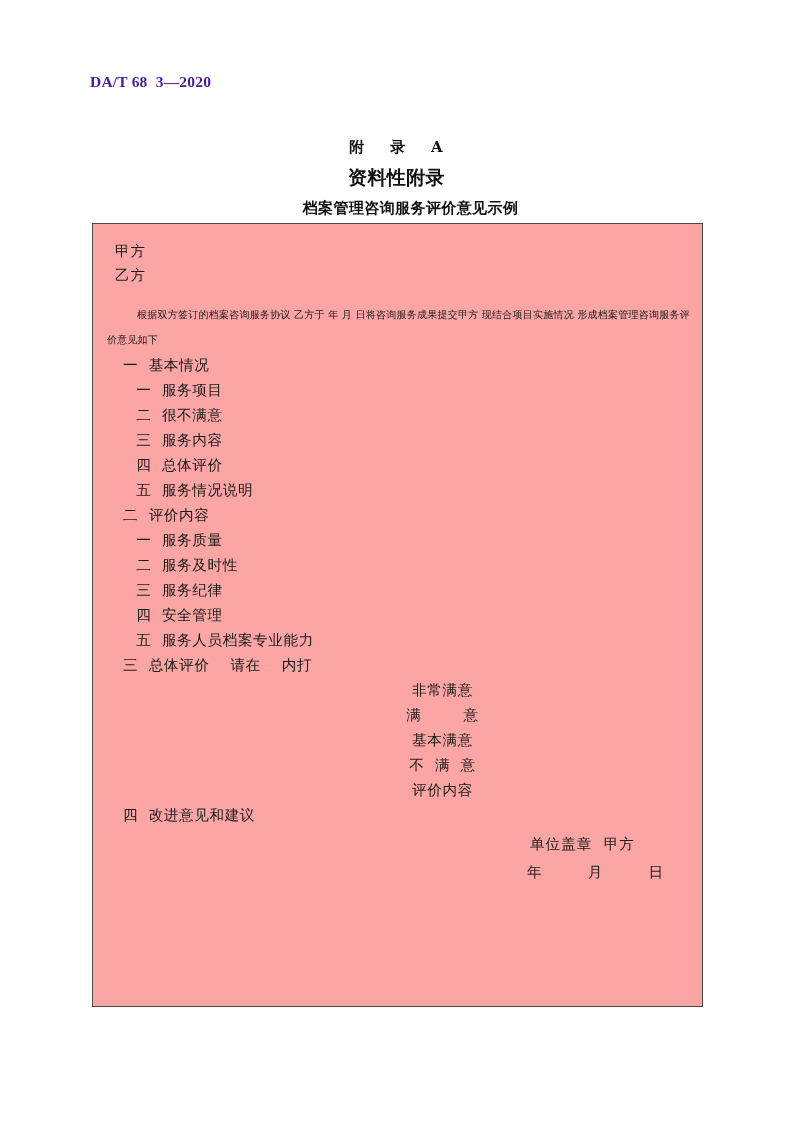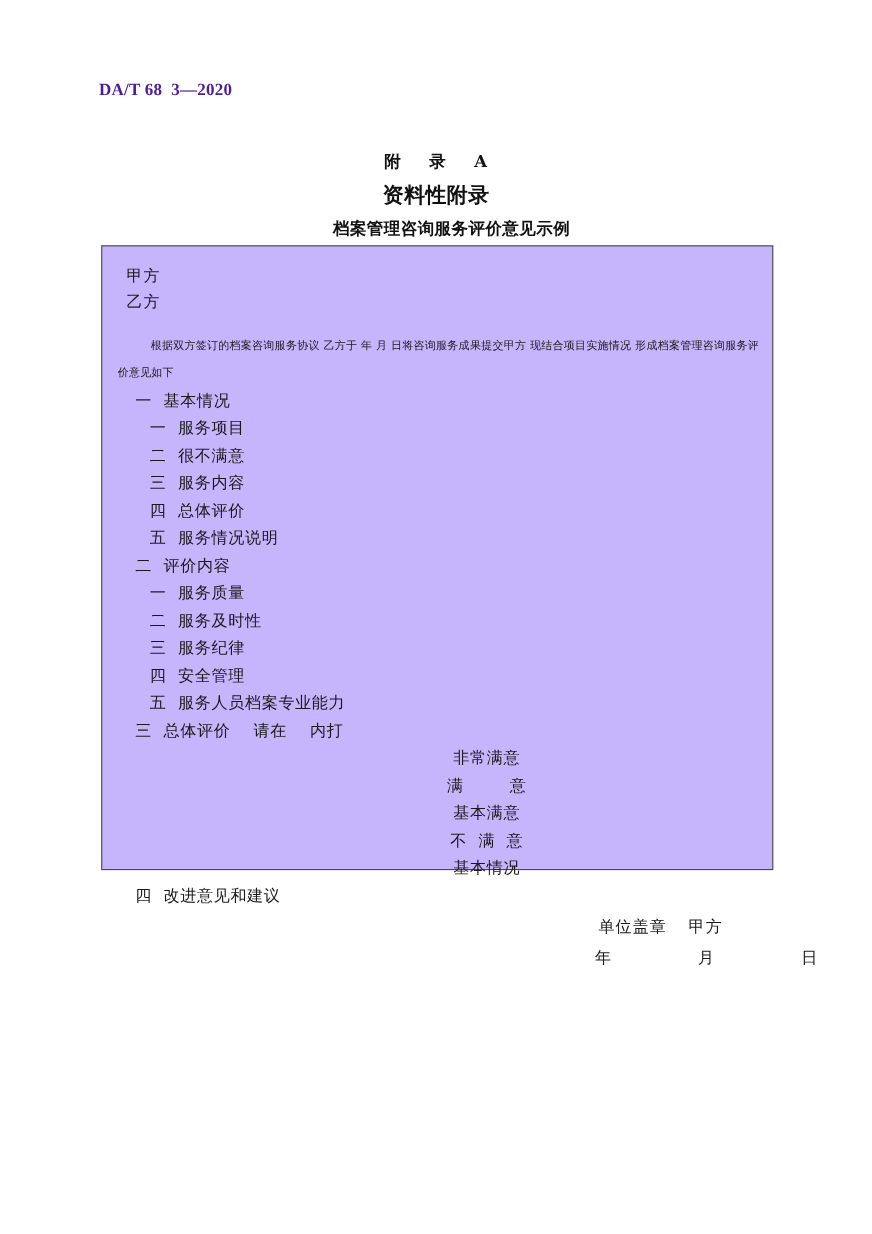--- a/index.html
+++ b/index.html
@@ -54,24 +54,24 @@
   .title-a    { font-size: 15px; letter-spacing: 1px; margin-bottom: 8px; }
   .title-sub  { font-size: 19px; letter-spacing: 0.4px; margin-bottom: 8px; }
   .title-main { font-size: 15px; letter-spacing: 0.4px; margin-left: 28px; }
 
   
   .form-box {
     position: absolute;
     left: 92px;
     top: 223px;
     width: 611px;
-    height: 568px;
+    height: 784px;
     border: 1px solid #4a4a4a;
     box-sizing: border-box;
-    background: #c4b5fd;
+    background: #fca5a5;
   }
 
   .box-inner {
     position: relative;
     width: 100%;
     height: 100%;
   }
 
   .party-block {
     position: absolute;
@@ -113,24 +113,23 @@
     letter-spacing: 0.6px;
     white-space: pre;
     color: #1a1a1a;
   }
   .lvl1 { padding-left: 30px; }
   .lvl2 { padding-left: 38px; }
   .lvl-opt { padding-left: 90px; text-align: center; }
 
   .sign-block {
     position: absolute;
-    left: 14px;
+    left: 0;
     top: 608px;
     width: 100%;
-    font-family: Liberation Mono, monospace;
   }
   .sign-line {
     font-size: 14.6px;
     line-height: 24px;
     letter-spacing: 1px;
     white-space: pre;
     color: #1a1a1a;
     padding-left: 437px;
   }
   .sign-date {
@@ -172,21 +171,21 @@
         <div class="ol-row lvl2"> 一  服务质量</div>
         <div class="ol-row lvl2"> 二  服务及时性</div>
         <div class="ol-row lvl2"> 三  服务纪律</div>
         <div class="ol-row lvl2"> 四  安全管理</div>
         <div class="ol-row lvl2"> 五  服务人员档案专业能力</div>
         <div class="ol-row lvl1">三  总体评价    请在    内打</div>
         <div class="ol-row lvl-opt">非常满意</div>
         <div class="ol-row lvl-opt">满        意</div>
         <div class="ol-row lvl-opt">基本满意</div>
         <div class="ol-row lvl-opt">不  满  意</div>
-        <div class="ol-row lvl-opt">基本情况</div>
+        <div class="ol-row lvl-opt">评价内容</div>
         <div class="ol-row lvl1">四  改进意见和建议</div>
       </div>
 
       <div class="sign-block">
         <div class="sign-line">单位盖章  甲方</div>
         <div class="sign-line sign-date">年        月        日</div>
       </div>
 
     </div>
   </div>

